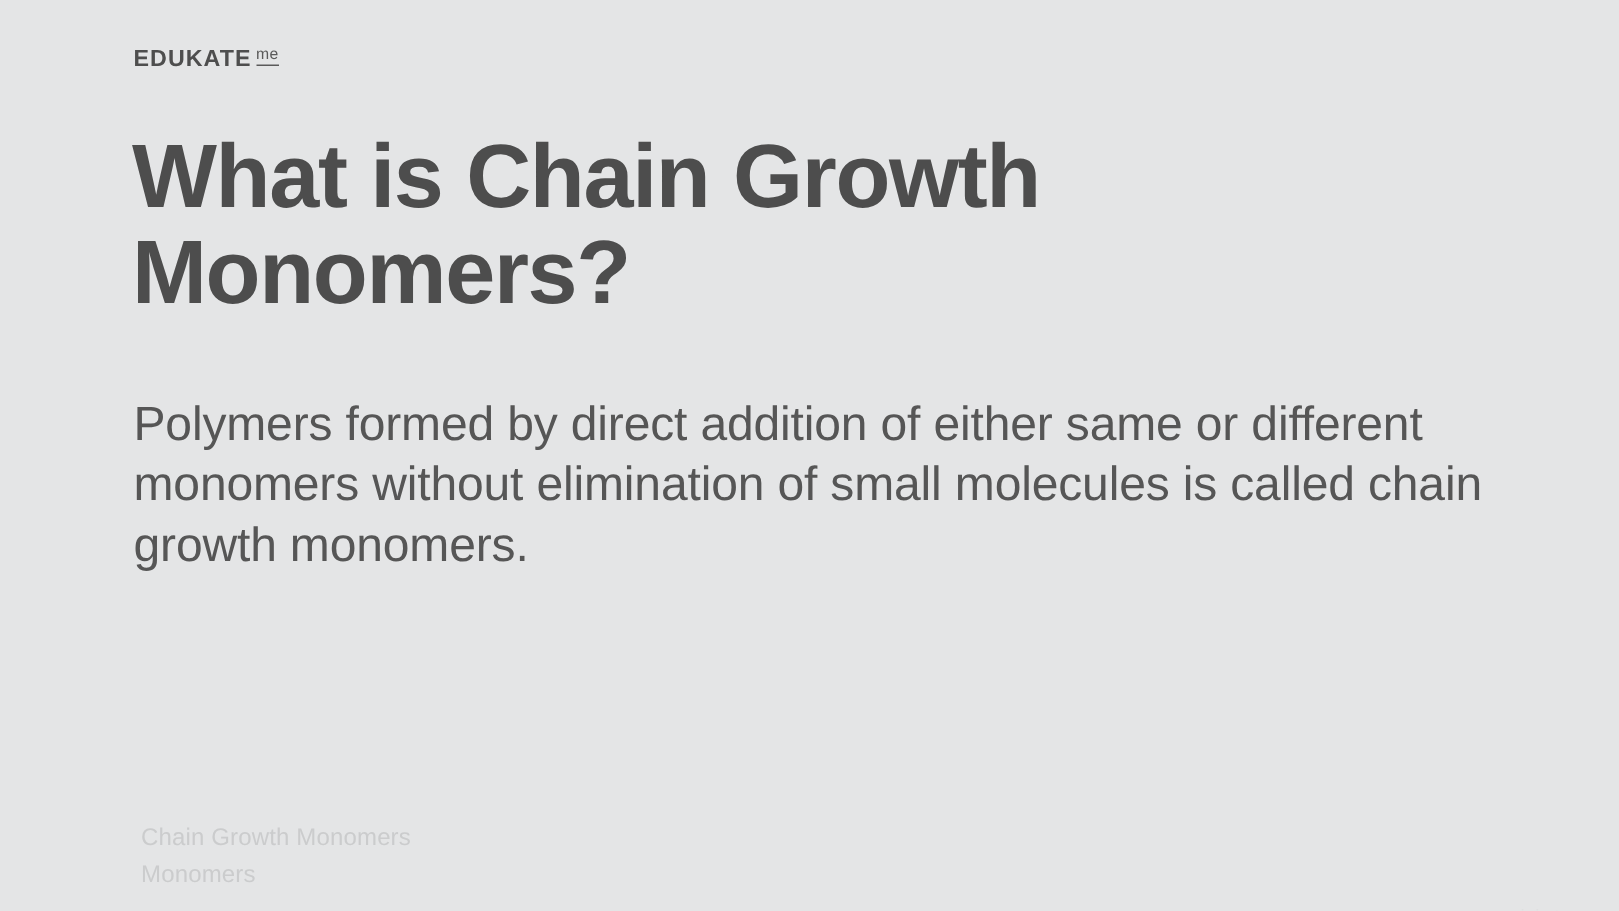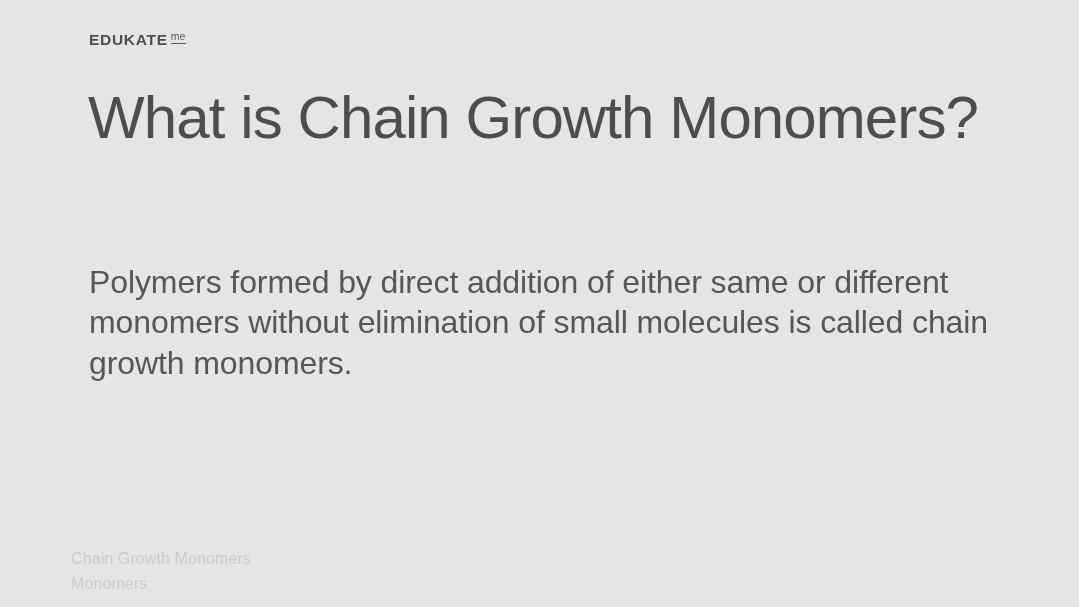--- a/index.html
+++ b/index.html
@@ -65,21 +65,21 @@
   }
 
   
   .title {
     position: absolute;
     left: 88px;
     top: 70px;
     width: 900px;
     margin: 0;
     font-size: 60px;
-    font-weight: normal;
+    font-weight: bold;
     line-height: 1.06;
     letter-spacing: -0.9px;
     color: #4d4d4d;
   }
 
   
   .body-text {
     position: absolute;
     left: 89px;
     top: 246px;
@@ -88,21 +88,21 @@
     font-size: 32px;
     font-weight: normal;
     line-height: 1.26;
     letter-spacing: -0.1px;
     color: #565656;
   }
 
   
   .footer-meta {
     position: absolute;
-    left: 71px;
+    left: 94px;
     top: 534px;
     display: flex;
     flex-direction: column;
     gap: 6px;
   }
   .footer-meta-line {
     font-size: 16px;
     line-height: 1.18;
     color: #cbcccd;
     letter-spacing: 0.1px;

